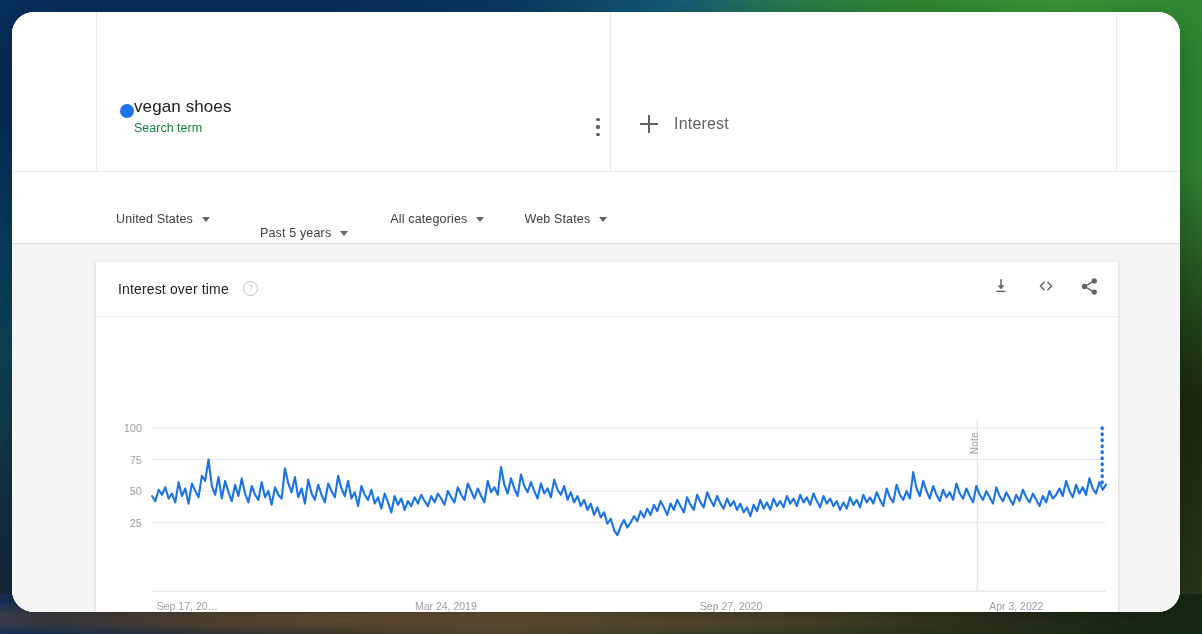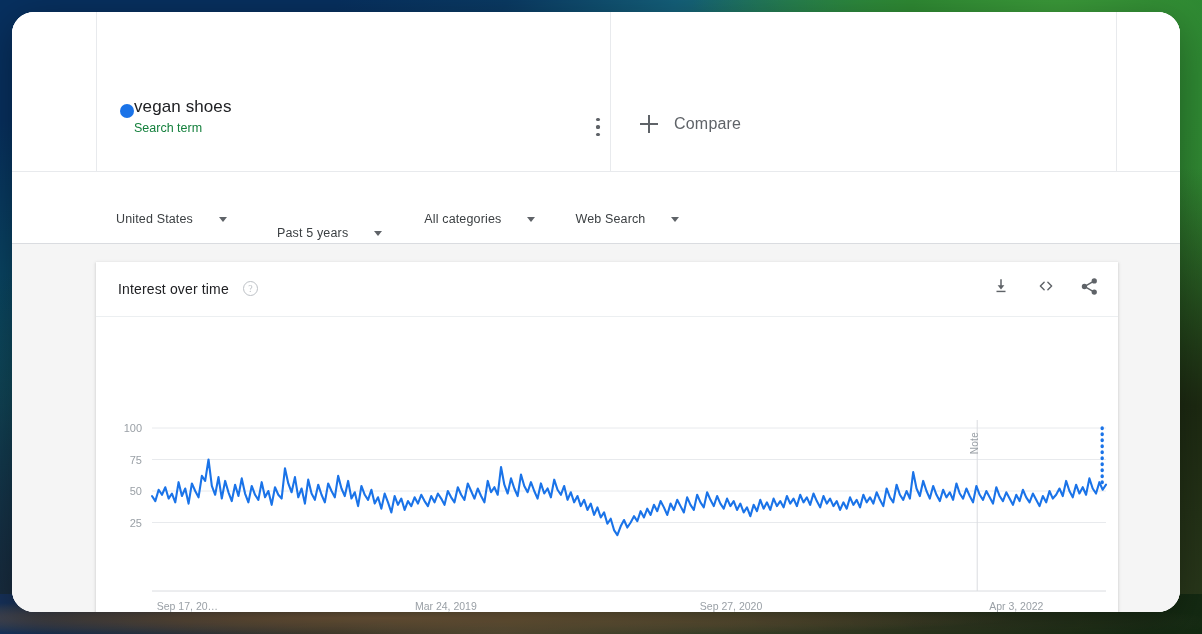--- a/index.html
+++ b/index.html
@@ -99,21 +99,21 @@
   .plus-icon:after  { top: 0; bottom: 0; left: 8px; width: 1.6px; }
   .compare-label { font-size: 16px; color: #5f6368; letter-spacing: .2px; }
 
   
   .filter-bar {
     position: absolute; left: 0; top: 160px; right: 0; height: 72px;
     background: #fff; border-bottom: 1px solid #dadce0;
   }
   .filters { position: absolute; left: 104px; top: 26px; display: flex; }
   .filter {
-    display: flex; align-items: center; gap: 26px;
+    display: flex; align-items: center; gap: 9px;
     cursor: pointer; white-space: nowrap;
   }
   .filter-label { font-size: 12.5px; color: #3c4043; letter-spacing: .15px; }
   .caret {
     width: 0; height: 0; border-left: 4.5px solid transparent;
     border-right: 4.5px solid transparent; border-top: 5px solid #5f6368;
   }
   #filter-region     { margin-right: 50px; }
   #filter-time       { margin-right: 42px; margin-top: 28px; }
   #filter-category   { margin-right: 40px; }
@@ -190,40 +190,40 @@
     </div>
 
     <div class="kebab">
       <i></i>
       <i></i>
       <i></i>
     </div>
 
     <div class="compare-btn">
       <span class="plus-icon"></span>
-      <span class="compare-label">Compare</span>
+      <span class="compare-label">Interest</span>
     </div>
   </div>
 
   <div class="filter-bar">
     <div class="filters">
       <div class="filter" id="filter-region">
         <span class="filter-label">United States</span>
         <span class="caret"></span>
       </div>
       <div class="filter" id="filter-time">
         <span class="filter-label">Past 5 years</span>
         <span class="caret"></span>
       </div>
       <div class="filter" id="filter-category">
         <span class="filter-label">All categories</span>
         <span class="caret"></span>
       </div>
       <div class="filter" id="filter-search-type">
-        <span class="filter-label">Web Search</span>
+        <span class="filter-label">Web States</span>
         <span class="caret"></span>
       </div>
     </div>
   </div>
 
   <div class="page-body"></div>
 
   <div class="chart-card">
     <div class="chart-head">
       <div class="chart-title">Interest over time</div>

